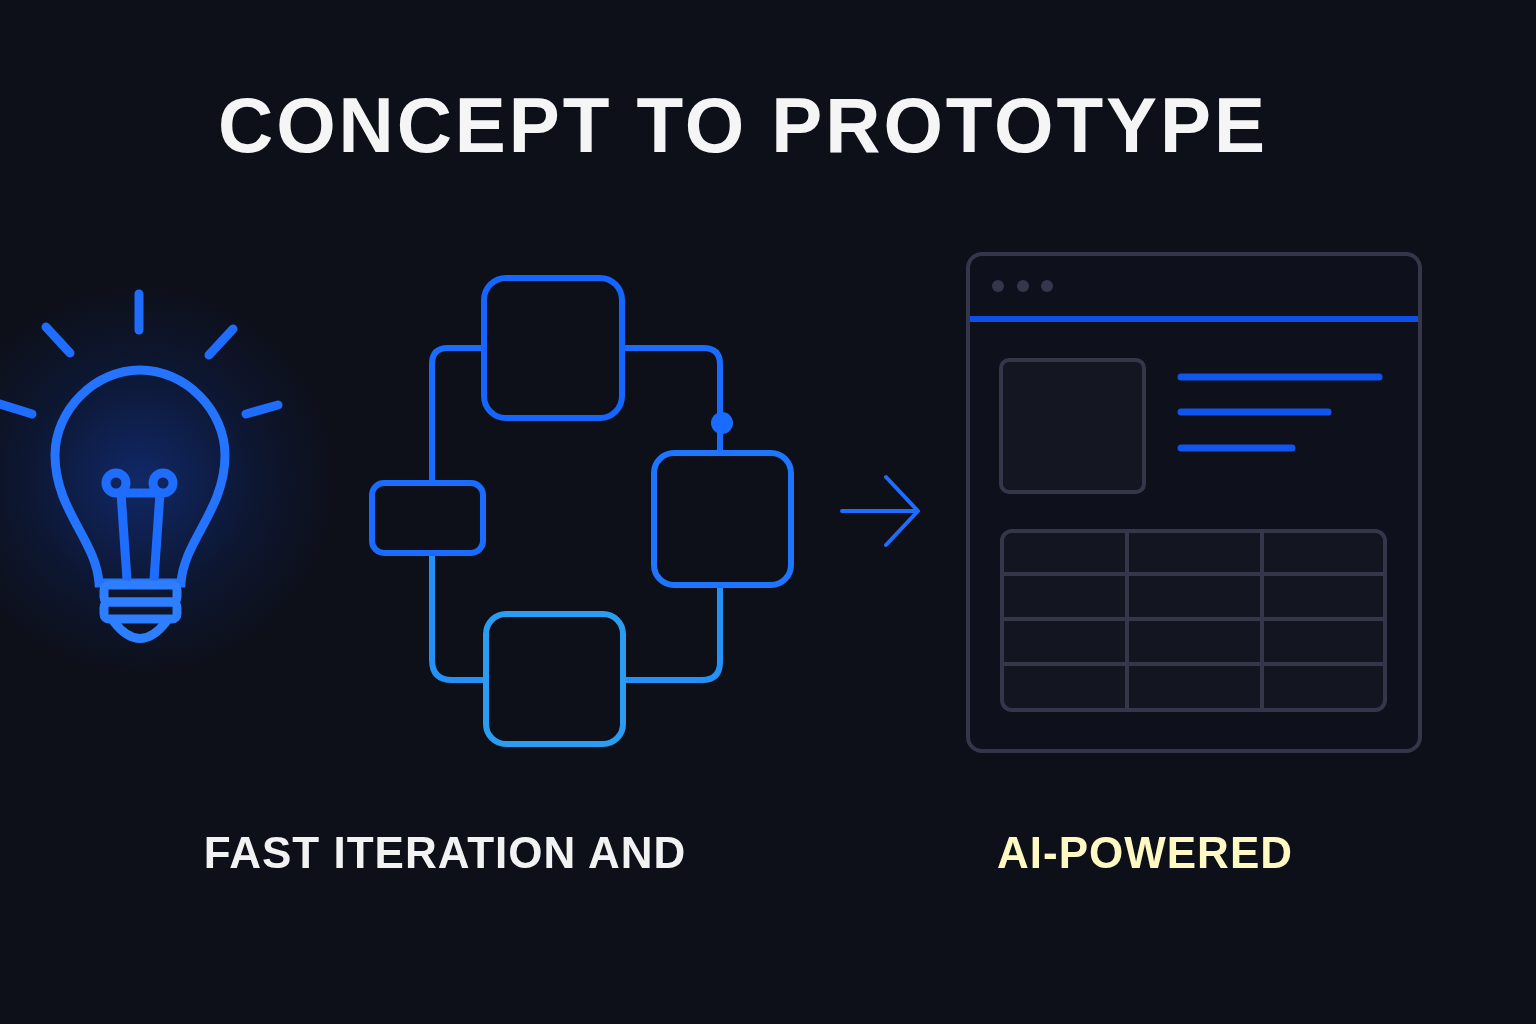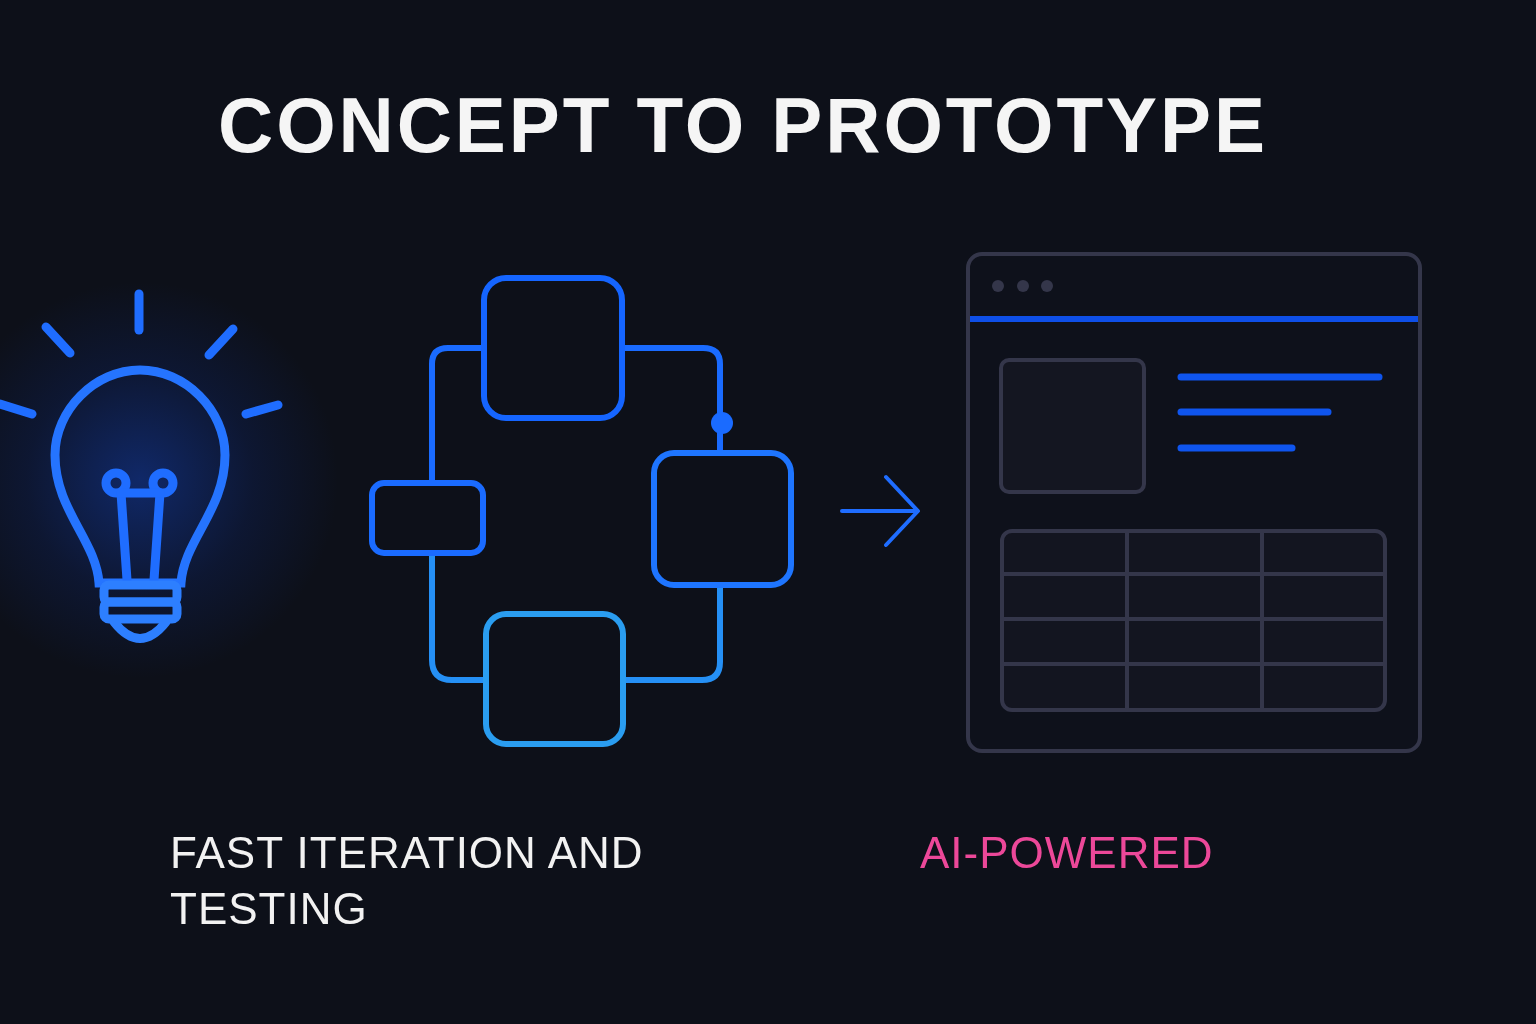--- a/index.html
+++ b/index.html
@@ -15,25 +15,25 @@
     letter-spacing: 3px; white-space: nowrap;
     transform: scaleX(0.98); transform-origin: left top;
   }
   .glow {
     position: absolute; left: -60px; top: 280px; width: 400px; height: 400px;
     border-radius: 50%;
     background: radial-gradient(circle, rgba(20,70,200,0.45) 0%, rgba(15,50,150,0.2) 40%, rgba(13,16,25,0) 70%);
   }
   svg { position: absolute; overflow: visible; }
   .caption {
-    position: absolute; text-align: left; font-size: 44px; line-height: 56px;
-    letter-spacing: 1px; white-space: nowrap;
+    position: absolute; text-align: center; font-size: 44px; line-height: 56px;
+    letter-spacing: 1px; white-space: nowrap; font-weight: bold;
   }
   .caption.left { left: 170px; width: 550px; top: 825px; color: #f2f2f2; }
-  .caption.right { left: 920px; width: 450px; top: 825px; color: #ec4899; }
+  .caption.right { left: 920px; width: 450px; top: 825px; color: #fef9c3; }
 </style>
 </head>
 <body>
 
 <div class="title">CONCEPT TO PROTOTYPE</div>
 
 <div class="glow"></div>
 
 <svg width="300" height="380" style="left:0;top:280px" viewBox="0 280 300 380">
   <g stroke="#1f6dff" stroke-width="9" stroke-linecap="round" fill="none">
@@ -101,18 +101,17 @@
   <line x1="970" y1="319" x2="1418" y2="319" stroke="#0e4fe8" stroke-width="6"></line>
   <g stroke="#0f55ee" stroke-width="7" stroke-linecap="round">
     <line x1="1181" y1="377" x2="1379" y2="377"></line>
     <line x1="1181" y1="412" x2="1328" y2="412"></line>
     <line x1="1181" y1="448" x2="1292" y2="448"></line>
   </g>
 </svg>
 
 <div class="caption left">
   <div>FAST ITERATION AND</div>
-  <div>TESTING</div>
 </div>
 
 <div class="caption right">
   <div>AI-POWERED</div>
 </div>
 
 </body></html>

